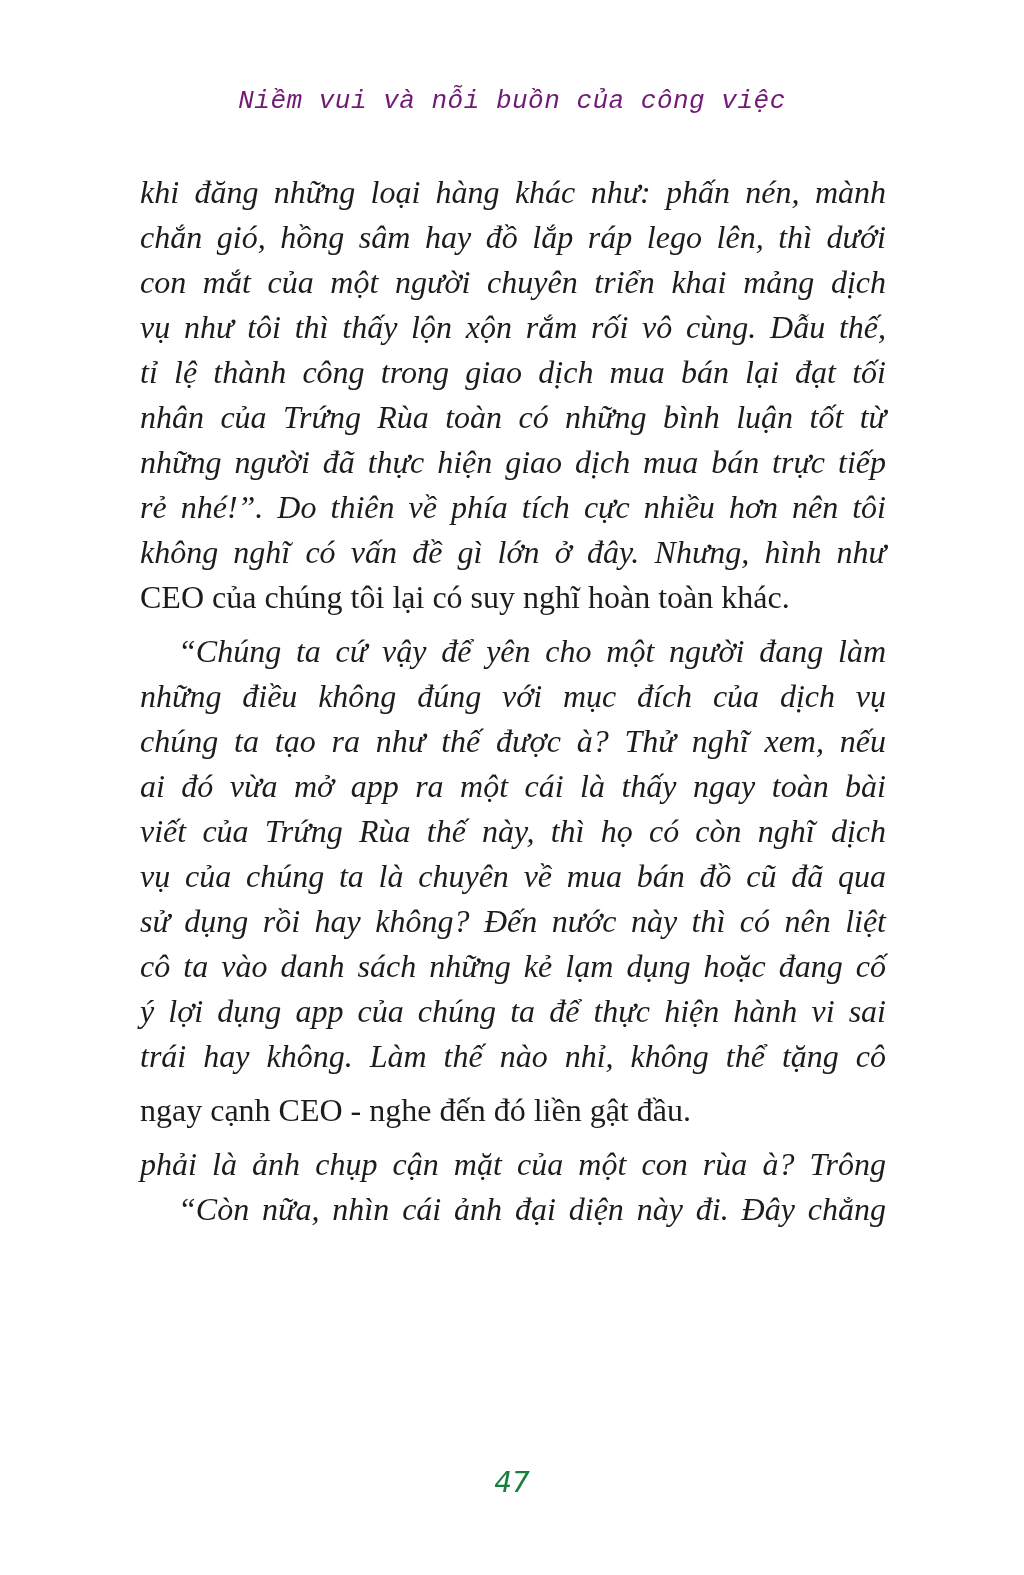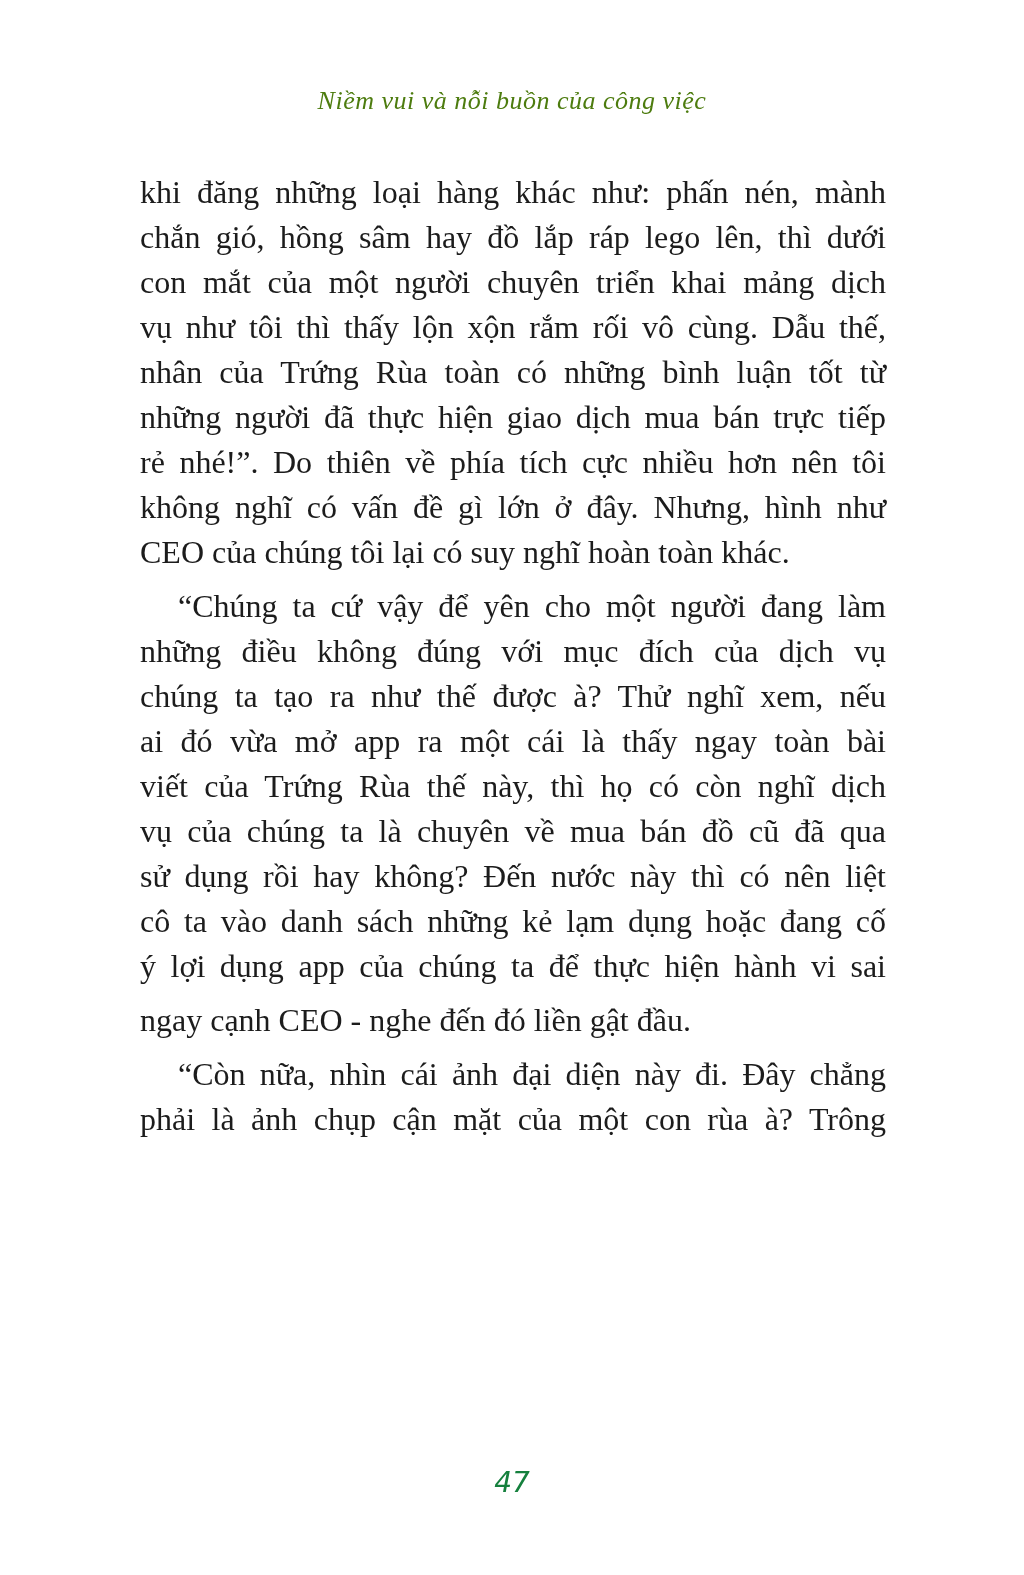--- a/index.html
+++ b/index.html
@@ -14,45 +14,46 @@
     background: #ffffff;
     color: #1e1e1e;
     overflow: hidden;
   }
   .running-header {
     position: absolute;
     top: 86px;
     left: 0;
     width: 100%;
     text-align: center;
-    font-family: Liberation Serif, serif;
+    font-family: Liberation Mono, monospace;
     font-style: italic;
     font-size: 26px;
     letter-spacing: 0.5px;
-    color: #4d7c0f;
+    color: #701a75;
   }
   .textblock {
     position: absolute;
     left: 140px;
     top: 170px;
     width: 746px;
     font-family: "Liberation Serif", "DejaVu Serif", serif;
     font-size: 32px;
     line-height: 45px;
     color: #1c1c1c;
   }
   .para { margin: 0 0 9px 0; }
   .para:last-child { margin-bottom: 0; }
   .ln {
     text-align: left;
     white-space: normal;
   }
   .j {
     text-align: justify;
     text-align-last: justify;
+    font-style: italic;
   }
   .ind { text-indent: 38px; }
   .page-number {
     position: absolute;
     top: 1466px;
     left: 0;
     width: 100%;
     text-align: center;
     font-family: "DejaVu Sans", sans-serif;
     font-style: italic;
@@ -67,45 +68,47 @@
 
   <div class="running-header">Niềm vui và nỗi buồn của công việc</div>
 
   <div class="textblock">
 
     <div class="para">
       <div class="ln j">khi đăng những loại hàng khác như: phấn nén, mành</div>
       <div class="ln j">chắn gió, hồng sâm hay đồ lắp ráp lego lên, thì dưới</div>
       <div class="ln j">con mắt của một người chuyên triển khai mảng dịch</div>
       <div class="ln j">vụ như tôi thì thấy lộn xộn rắm rối vô cùng. Dẫu thế,</div>
+      <div class="ln j">tỉ lệ thành công trong giao dịch mua bán lại đạt tối</div>
       <div class="ln j">nhân của Trứng Rùa toàn có những bình luận tốt từ</div>
       <div class="ln j">những người đã thực hiện giao dịch mua bán trực tiếp</div>
       <div class="ln j">rẻ nhé!”. Do thiên về phía tích cực nhiều hơn nên tôi</div>
       <div class="ln j">không nghĩ có vấn đề gì lớn ở đây. Nhưng, hình như</div>
       <div class="ln">CEO của chúng tôi lại có suy nghĩ hoàn toàn khác.</div>
     </div>
 
     <div class="para">
       <div class="ln j ind">“Chúng ta cứ vậy để yên cho một người đang làm</div>
       <div class="ln j">những điều không đúng với mục đích của dịch vụ</div>
       <div class="ln j">chúng ta tạo ra như thế được à? Thử nghĩ xem, nếu</div>
       <div class="ln j">ai đó vừa mở app ra một cái là thấy ngay toàn bài</div>
       <div class="ln j">viết của Trứng Rùa thế này, thì họ có còn nghĩ dịch</div>
       <div class="ln j">vụ của chúng ta là chuyên về mua bán đồ cũ đã qua</div>
       <div class="ln j">sử dụng rồi hay không? Đến nước này thì có nên liệt</div>
       <div class="ln j">cô ta vào danh sách những kẻ lạm dụng hoặc đang cố</div>
       <div class="ln j">ý lợi dụng app của chúng ta để thực hiện hành vi sai</div>
+      <div class="ln j">trái hay không. Làm thế nào nhỉ, không thể tặng cô</div>
     </div>
 
     <div class="para">
       <div class="ln">ngay cạnh CEO - nghe đến đó liền gật đầu.</div>
     </div>
 
     <div class="para">
+      <div class="ln j">phải là ảnh chụp cận mặt của một con rùa à? Trông</div>
       <div class="ln j ind">“Còn nữa, nhìn cái ảnh đại diện này đi. Đây chẳng</div>
-      <div class="ln j">phải là ảnh chụp cận mặt của một con rùa à? Trông</div>
     </div>
 
   </div>
 
   <div class="page-number">47</div>
 
 </div>
 
 </body></html>

